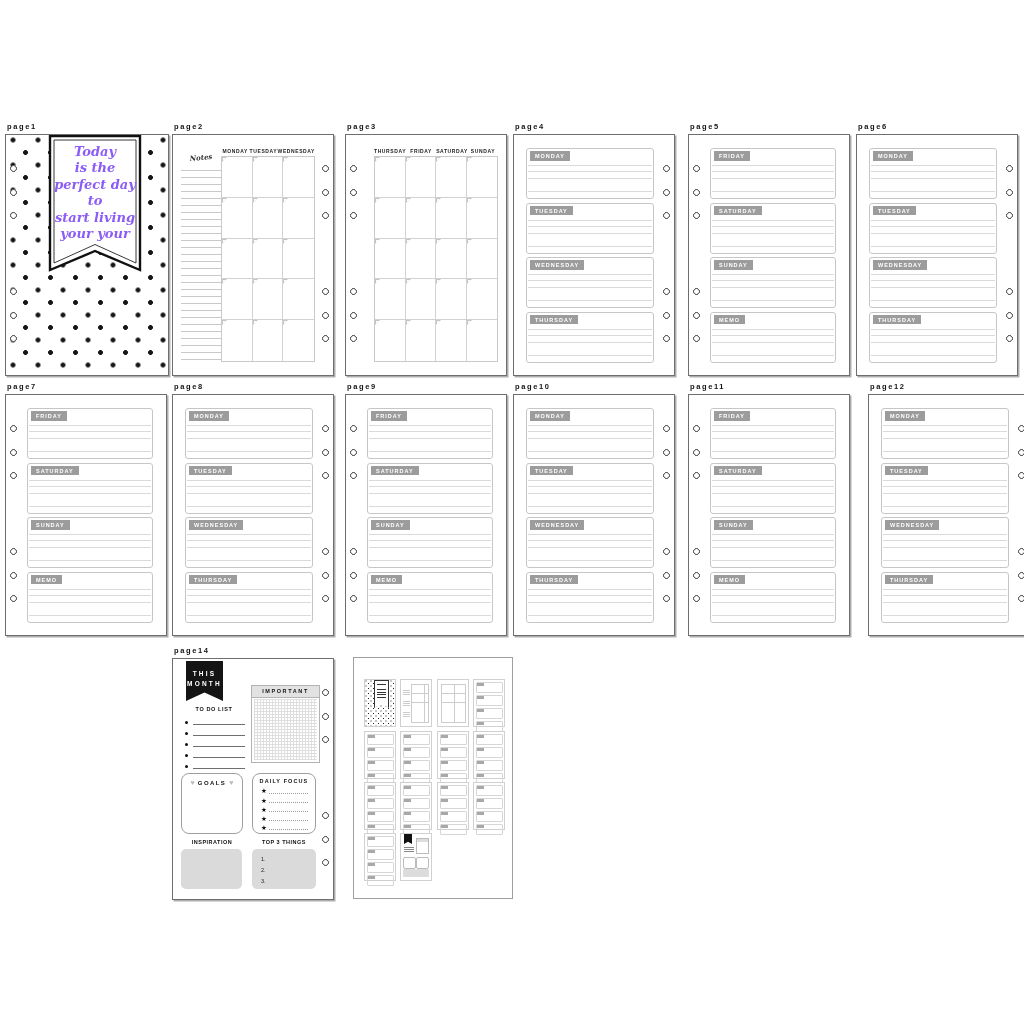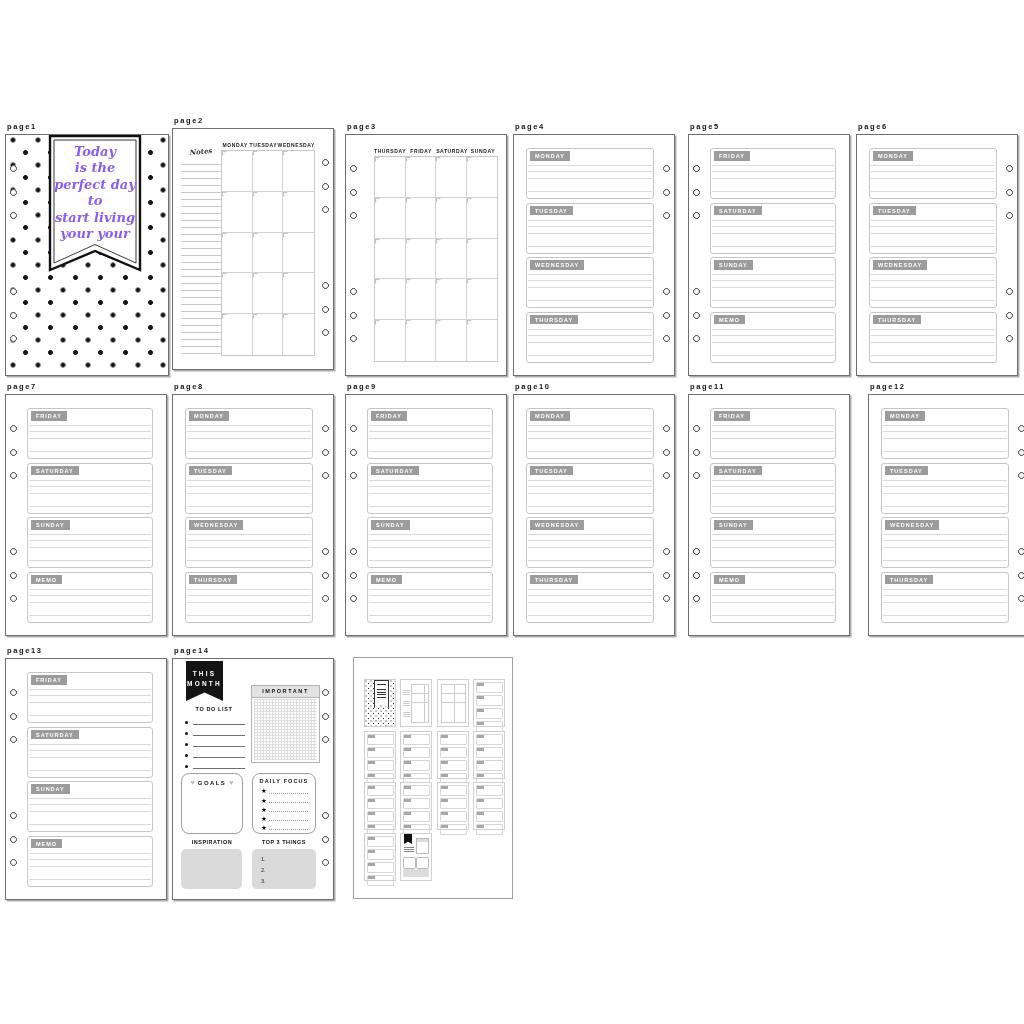--- a/index.html
+++ b/index.html
@@ -134,21 +134,21 @@
         <div>is the</div>
         <div>perfect day</div>
         <div>to</div>
         <div>start living</div>
         <div>your your</div>
       </div>
     </div>
     <div class="holes hl"></div>
   </div>
 
-  <div class="pg" style="left:172px;top:128px;">
+  <div class="pg" style="left:172px;top:134px;">
     <div class="pg-label">page2</div>
     <div class="notes">
       <div class="notes-word">Notes</div>
       <div class="notes-lines"></div>
     </div>
     <div class="ghead gh3">
       <span>MONDAY</span>
       <span>TUESDAY</span>
       <span>WEDNESDAY</span>
     </div>
@@ -369,38 +369,20 @@
       <div class="sec">
           <span class="chip">WEDNESDAY</span>
         </div>
       <div class="sec">
           <span class="chip">THURSDAY</span>
         </div>
     </div>
     <div class="holes hr"></div>
   </div>
 
-  <div class="pg" style="left:5px;top:658px;">
-    <div class="pg-label">page13</div>
-    <div class="secs sl">
-      <div class="sec">
-          <span class="chip">FRIDAY</span>
-        </div>
-      <div class="sec">
-          <span class="chip">SATURDAY</span>
-        </div>
-      <div class="sec">
-          <span class="chip">SUNDAY</span>
-        </div>
-      <div class="sec">
-          <span class="chip">MEMO</span>
-        </div>
-    </div>
-    <div class="holes hl"></div>
-  </div>
 
   <div class="pg" style="left:172px;top:658px;">
     <div class="pg-label">page14</div>
     <div class="tm-banner">
       <div>THIS</div>
       <div>MONTH</div>
     </div>
     <div class="todo">
       <div class="todo-title">TO DO LIST</div>
       <div class="todo-row"></div>

